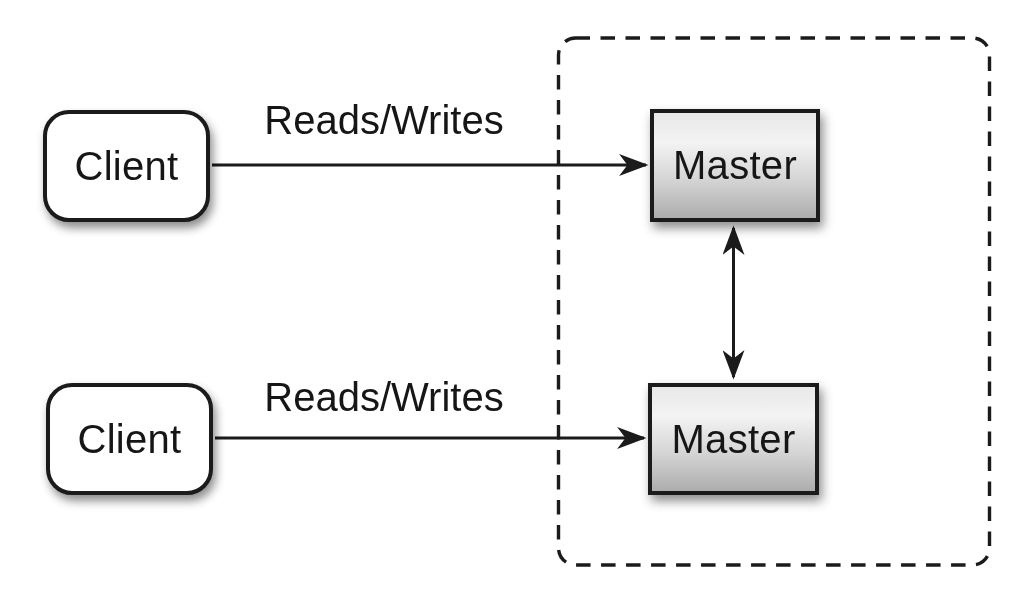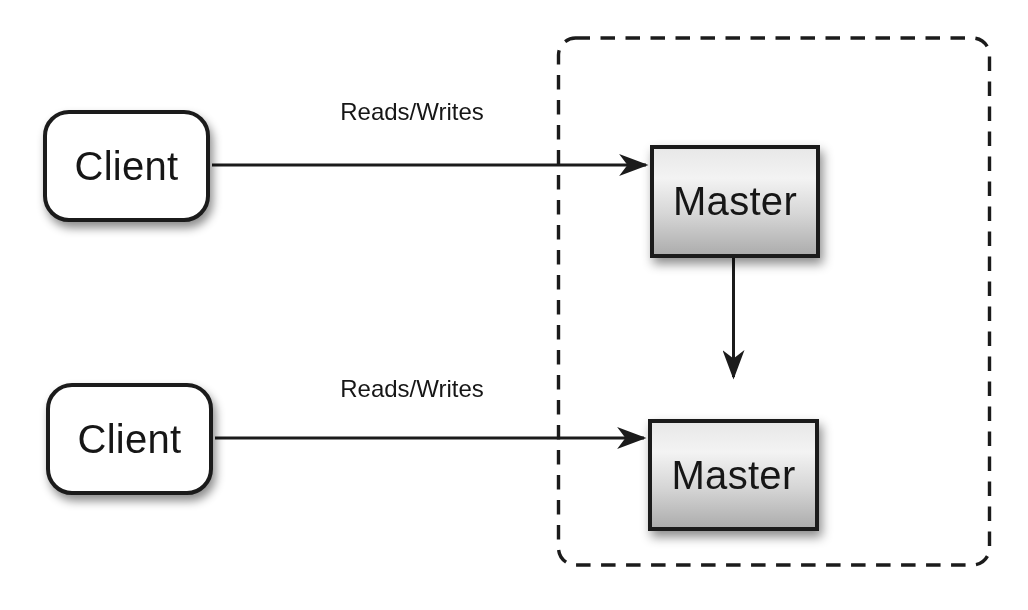--- a/index.html
+++ b/index.html
@@ -32,32 +32,30 @@
     border: 4px solid #1b1b1b;
     border-radius: 26px;
     box-shadow: 3px 6px 10px rgba(0,0,0,0.45);
   }
   .client-top    { left: 43px;  top: 110px; width: 167px; height: 112px; }
   .client-bottom { left: 46px;  top: 383px; width: 167px; height: 112px; }
   .master {
     background: linear-gradient(180deg, #e8e8e8 0%, #f3f3f3 28%, #d6d6d6 62%, #adadad 100%);
     border: 4px solid #1b1b1b;
     box-shadow: 3px 6px 10px rgba(0,0,0,0.45);
-    margin-top: 36px;
   }
   .master-top    { left: 650px; top: 109px; width: 170px; height: 113px; }
   .master-bottom { left: 648px; top: 383px; width: 171px; height: 112px; }
   .edge-label {
     position: absolute;
-    font-size: 24px;
+    font-size: 40px;
     line-height: 1.05;
     color: #161616;
     white-space: nowrap;
     transform: translateX(-50%);
-    margin-left: 28px;
   }
   .lbl-rw-top    { left: 384px; top: 99px;  }
   .lbl-rw-bottom { left: 384px; top: 376px; }
   .lbl-repl      { left: 861px; top: 279px; }
   svg line, svg rect { stroke: #1b1b1b; }
 </style>
 </head>
 <body>
 
 <div class="canvas">

